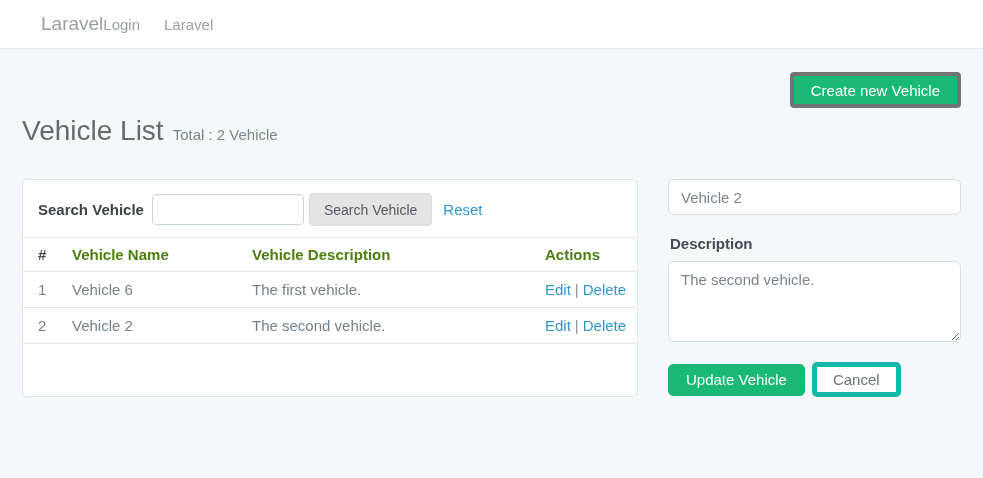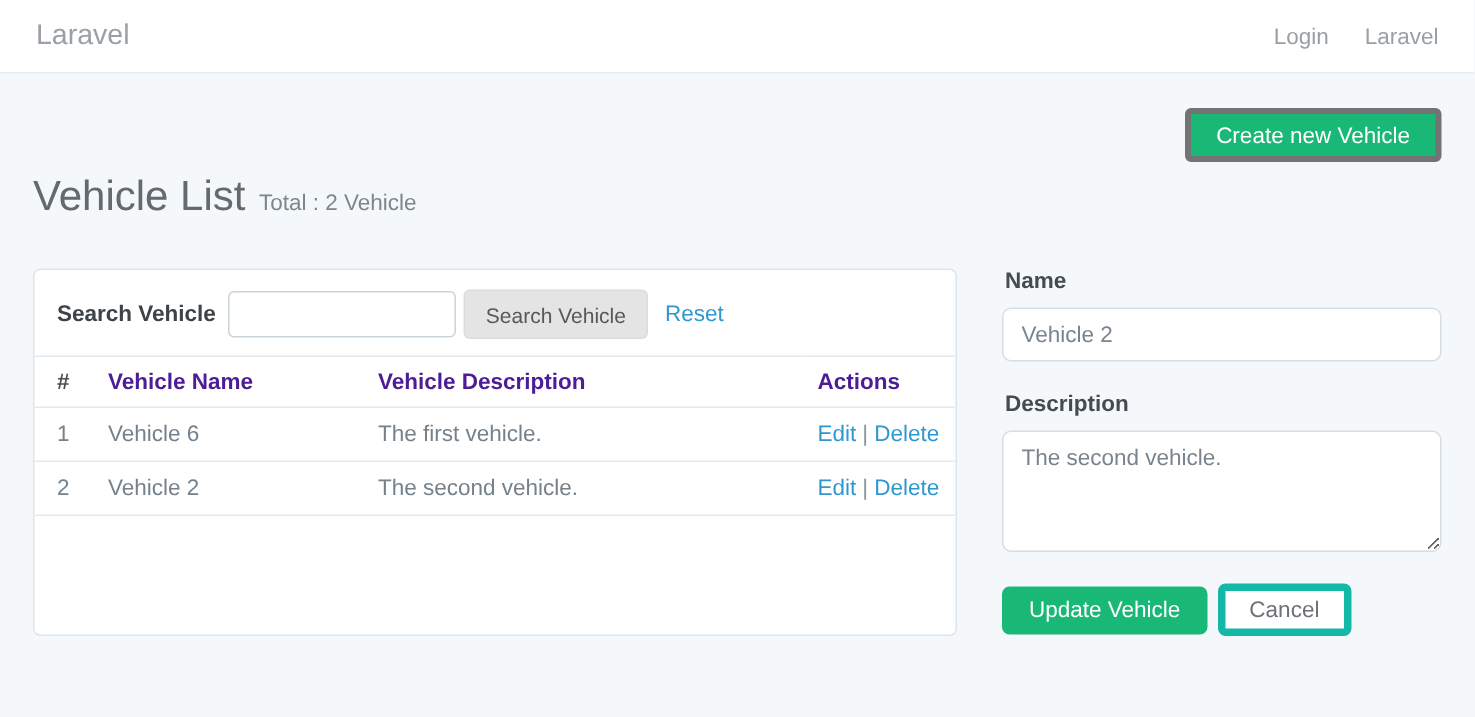--- a/index.html
+++ b/index.html
@@ -10,22 +10,21 @@
     color: #636b6f;
     overflow: hidden;
   }
   
   .navbar {
     height: 49px;
     background: #ffffff;
     border-bottom: 1px solid #e7ecef;
     display: flex;
     align-items: center;
-    justify-content: space-between;
-    padding: 0 24px;
+    padding: 0 41px;
   }
   .navbar .brand {
     font-size: 19px;
     color: #9aa0a5;
     text-decoration: none;
   }
   .navbar .nav-links { display: flex; align-items: center; gap: 24px; }
   .navbar .nav-links a {
     font-size: 15px;
     color: #999fa4;
@@ -113,21 +112,21 @@
   .reset-link {
     margin-left: 11px;
     font-size: 15px;
     color: #3097d1;
     text-decoration: none;
   }
   table { width: 100%; border-collapse: collapse; font-size: 15px; }
   th {
     text-align: left;
     font-weight: 700;
-    color: #4c1d95;
+    color: #4d7c0f;
     padding: 8px;
     border-top: 1px solid #e3eaef;
     border-bottom: 1px solid #e3eaef;
   }
   td {
     padding: 9px 8px;
     border-bottom: 1px solid #e3eaef;
     color: #75818b;
   }
   th:nth-child(1), td:nth-child(1) { padding-left: 15px; width: 41px; color:#75818b; }
@@ -251,21 +250,20 @@
             <td class="actions">
               <a href="#">Edit</a><span class="sep">|</span><a href="#">Delete</a>
             </td>
           </tr>
         </tbody>
       </table>
       <div class="panel-footer"></div>
     </div>
 
     <div class="form-col">
-      <label class="form-label">Name</label>
       <input type="text" class="text-input" value="Vehicle 2" style="">
       <div class="field-gap"></div>
       <label class="form-label">Description</label>
       <textarea class="text-area" style="">The second vehicle.</textarea>
       <div class="form-buttons">
         <button class="btn btn-update">Update Vehicle</button>
         <button class="btn btn-cancel">Cancel</button>
       </div>
     </div>
 

